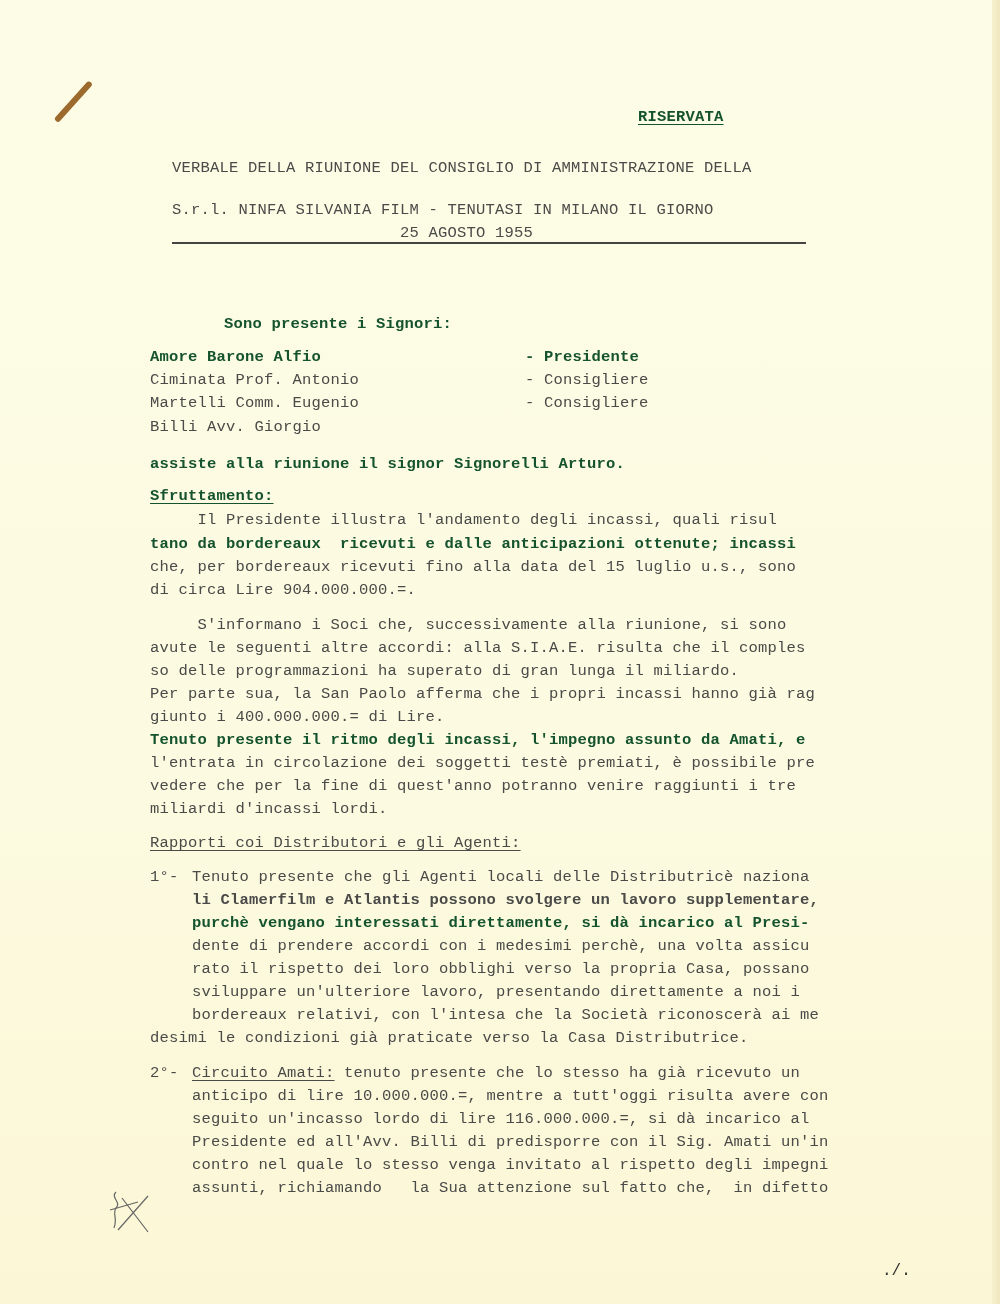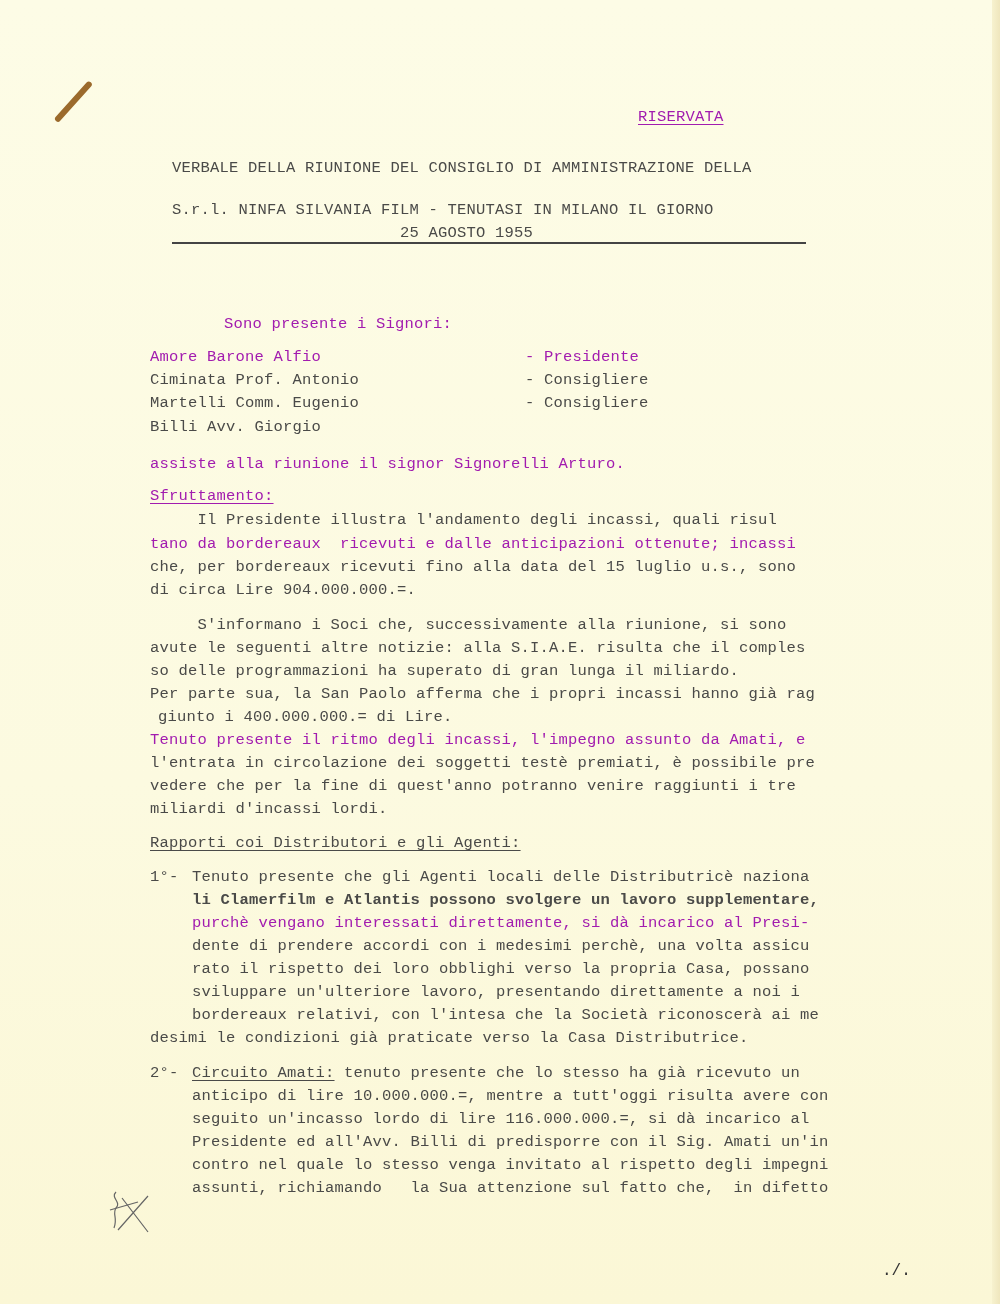--- a/index.html
+++ b/index.html
@@ -18,21 +18,21 @@
     position: absolute; right: 0; top: 0; width: 8px; height: 1304px;
     background: linear-gradient(90deg, #f7f2cf, #efe6bd);
   }
   .pen-mark {
     position: absolute; left: 52px; top: 80px; width: 52px; height: 6px;
     background: #9b6a2c; border-radius: 3px;
     transform: rotate(-48deg); transform-origin: left center;
     left: 56px; top: 118px;
   }
   .t { position: absolute; font-size: 15.5px; line-height: 23px; white-space: pre; letter-spacing: 0.2px; }
-  .bold { color: #a21caf; font-weight: normal; }
+  .bold { color: #14532d; font-weight: bold; }
   .u { text-decoration: underline; text-underline-offset: 3px; }
   .rule { position: absolute; height: 2px; background: #444; }
   .sig {
     position: absolute; left: 108px; top: 1188px; width: 46px; height: 48px;
   }
   .pageref { position: absolute; left: 882px; top: 1262px; font-size: 16px; color: #333; }
 </style>
 </head>
 <body>
 
@@ -59,24 +59,24 @@
 
 <div class="t bold" style="left:150px; top:453px;">assiste alla riunione il signor Signorelli Arturo.</div>
 
 <div class="t bold u" style="left:150px; top:485px;">Sfruttamento:</div>
 <div class="t" style="left:150px; top:509px;">     Il Presidente illustra l'andamento degli incassi, quali risul</div>
 <div class="t bold" style="left:150px; top:533px;">tano da bordereaux  ricevuti e dalle anticipazioni ottenute; incassi</div>
 <div class="t" style="left:150px; top:556px;">che, per bordereaux ricevuti fino alla data del 15 luglio u.s., sono</div>
 <div class="t" style="left:150px; top:579px;font-family:Liberation Mono, monospace;">di circa Lire 904.000.000.=.</div>
 
 <div class="t" style="left:150px; top:614px;">     S'informano i Soci che, successivamente alla riunione, si sono</div>
-<div class="t" style="left:150px; top:637px;">avute le seguenti altre notizie: alla S.I.A.E. risulta che il comples</div>
+<div class="t" style="left:150px; top:637px;">avute le seguenti altre accordi: alla S.I.A.E. risulta che il comples</div>
 <div class="t" style="left:150px; top:660px;">so delle programmazioni ha superato di gran lunga il miliardo.</div>
 <div class="t" style="left:150px; top:683px;">Per parte sua, la San Paolo afferma che i propri incassi hanno già rag</div>
-<div class="t" style="left:158px; top:706px;">giunto i 400.000.000.= di Lire.</div>
+<div class="t" style="left:150px; top:706px;">giunto i 400.000.000.= di Lire.</div>
 <div class="t bold" style="left:150px; top:729px;">Tenuto presente il ritmo degli incassi, l'impegno assunto da Amati, e</div>
 <div class="t" style="left:150px; top:752px;text-align:center;">l'entrata in circolazione dei soggetti testè premiati, è possibile pre</div>
 <div class="t" style="left:150px; top:775px;">vedere che per la fine di quest'anno potranno venire raggiunti i tre</div>
 <div class="t" style="left:150px; top:798px;">miliardi d'incassi lordi.</div>
 
 <div class="t u" style="left:150px; top:832px;">Rapporti coi Distributori e gli Agenti:</div>
 
 <div class="t" style="left:150px; top:866px;">1°-</div>
 <div class="t" style="left:192px; top:866px;">Tenuto presente che gli Agenti locali delle Distributricè naziona</div>
 <div class="t" style="left:192px; top:889px;font-weight:bold;">li Clamerfilm e Atlantis possono svolgere un lavoro supplementare,</div>

